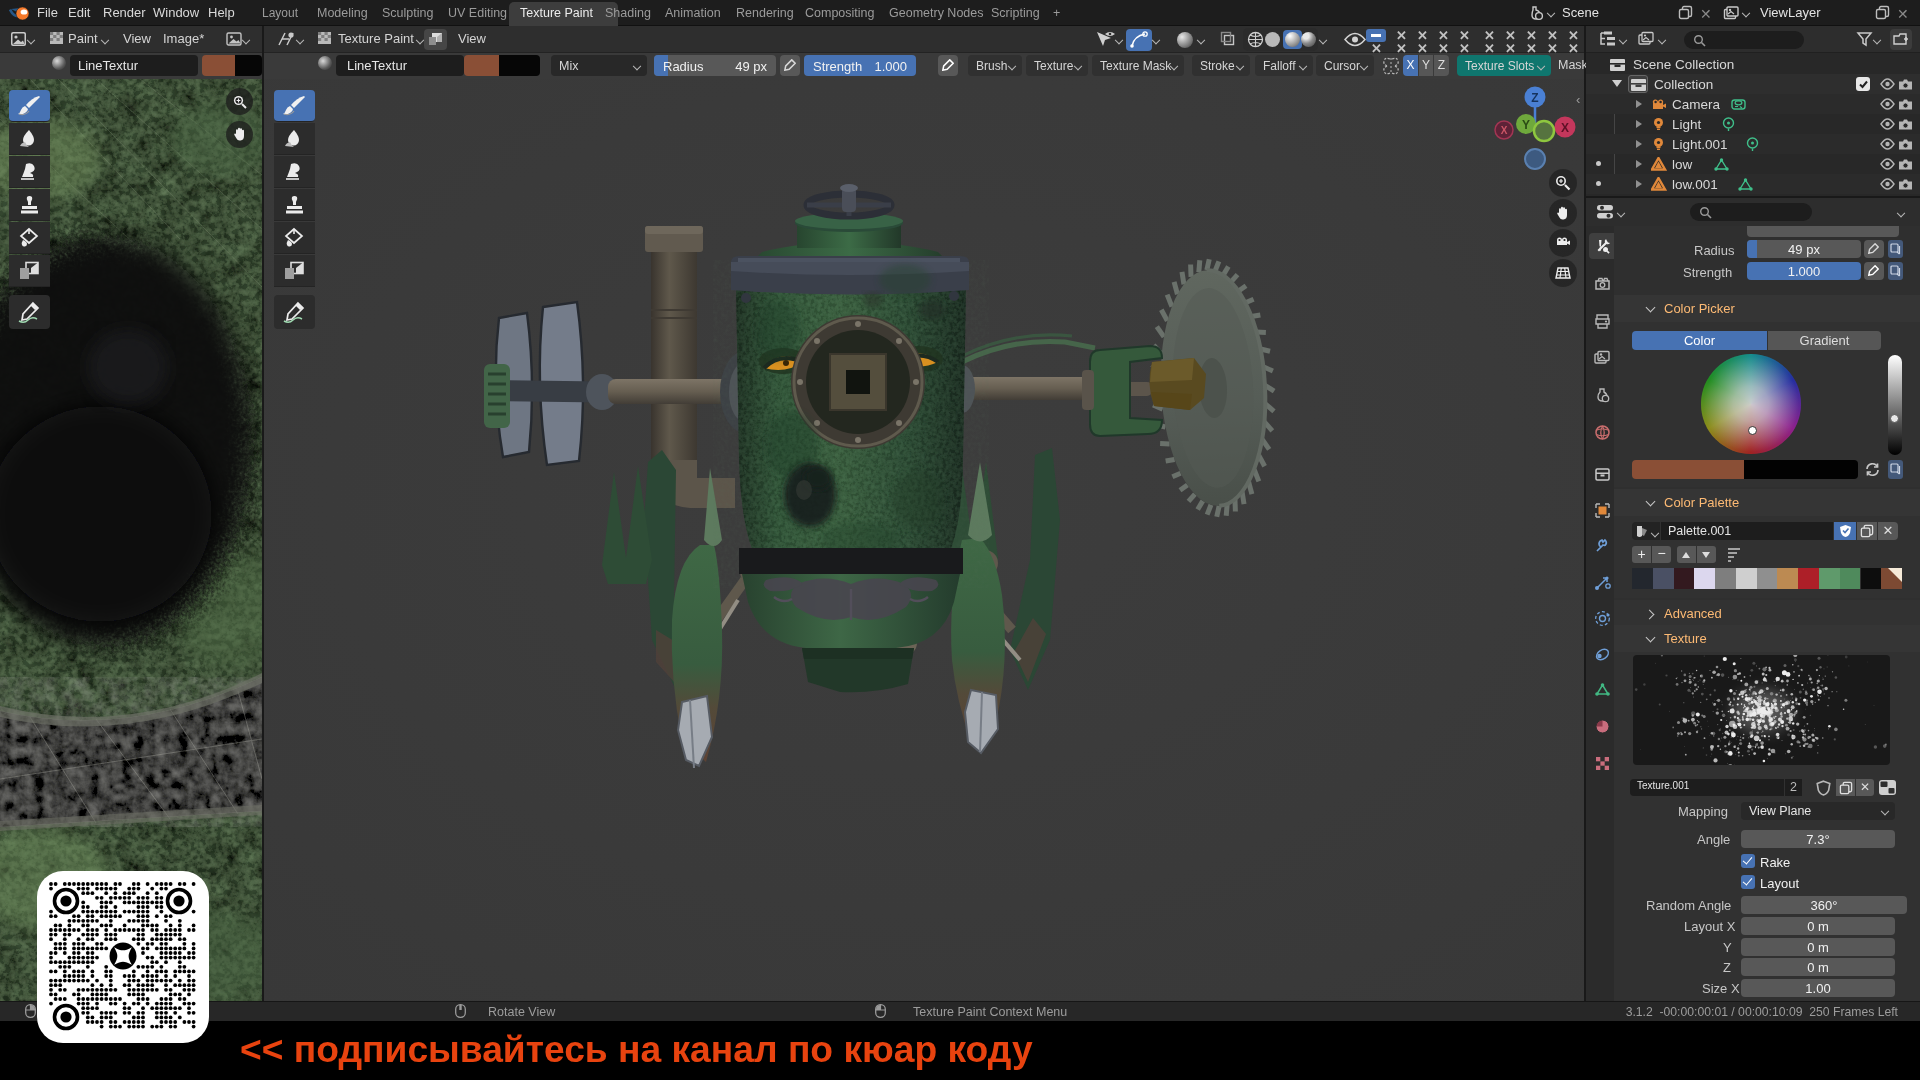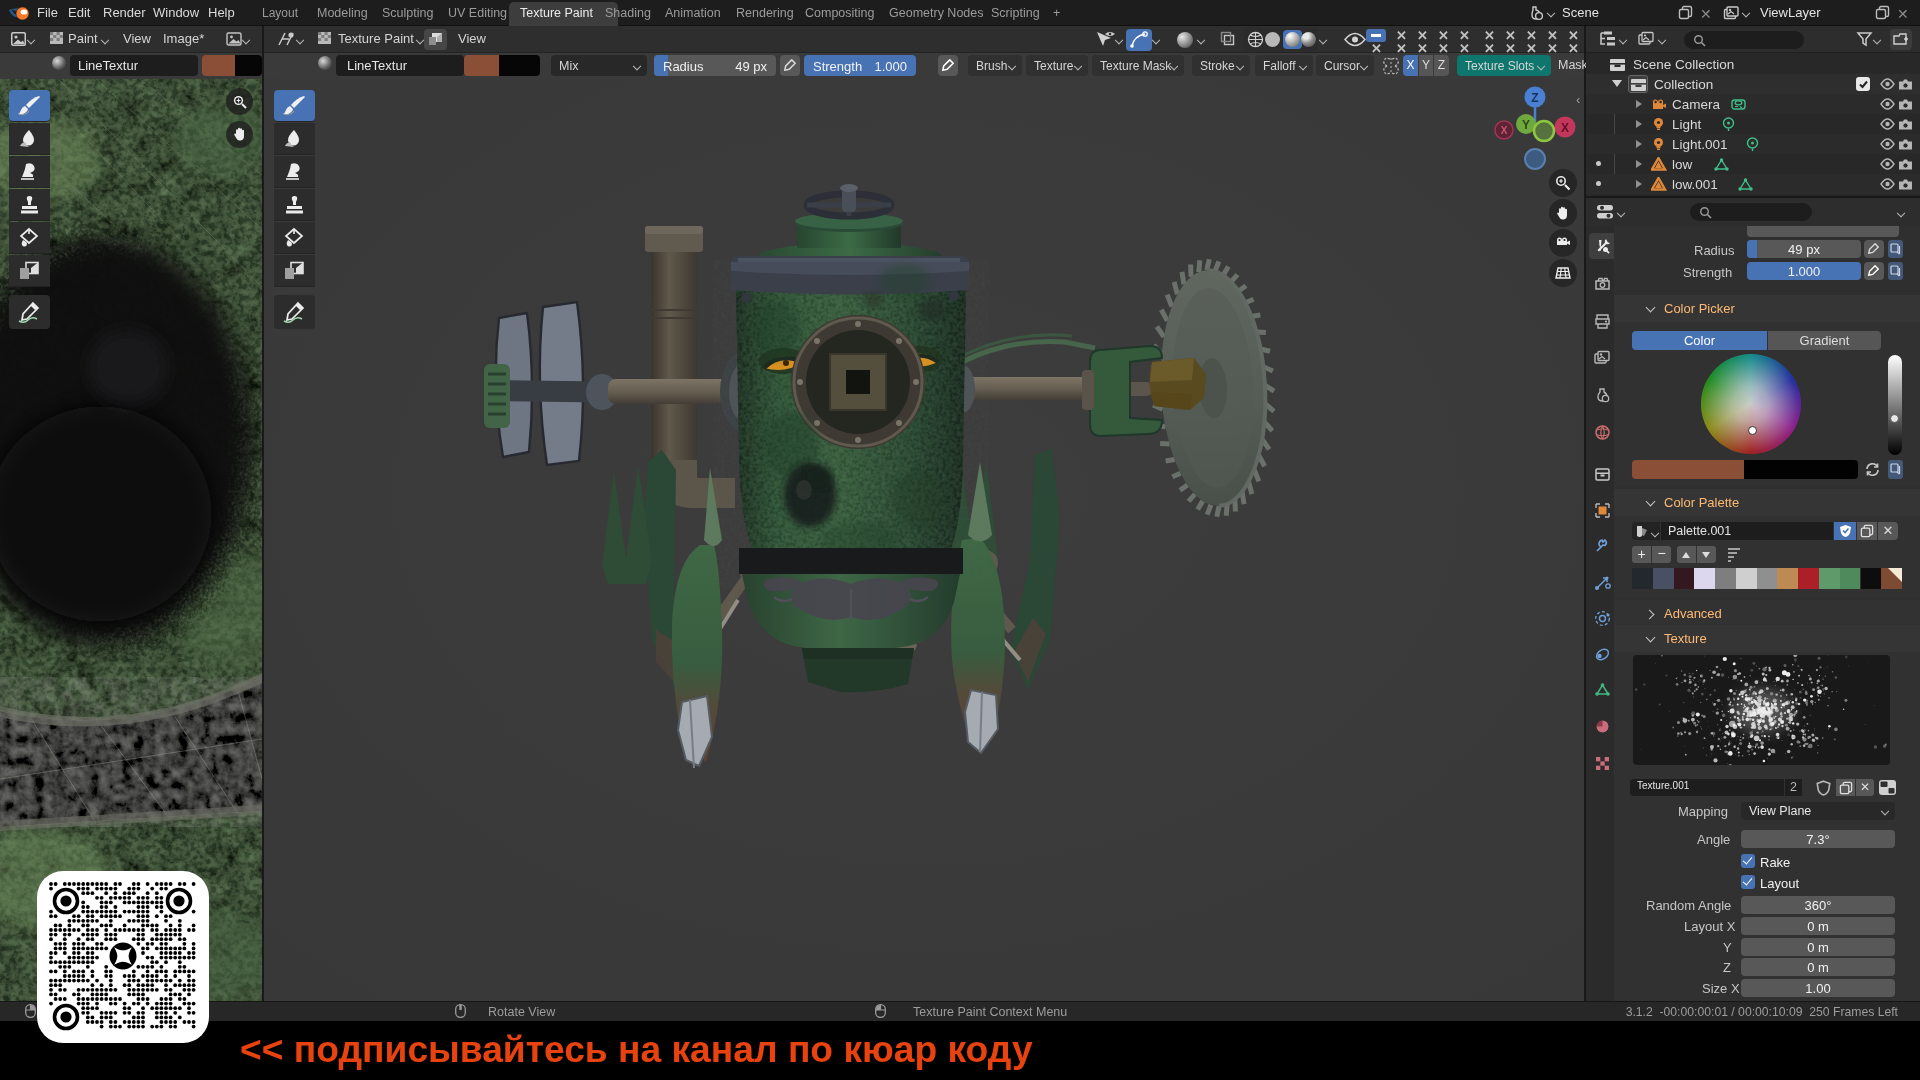--- a/index.html
+++ b/index.html
@@ -1908,21 +1908,21 @@
   </div>
 <div class="lbl" style="left:1697px;top:832px">Angle</div>
 <div class="slider" style="left:1741px;top:830px;width:154px;height:18px">
     <span class="cval">7.3°</span>
   </div>
 <div class="chk" style="left:1741px;top:854px"></div>
 <div class="lbl white" style="left:1760px;top:855px">Rake</div>
 <div class="chk" style="left:1741px;top:875px"></div>
 <div class="lbl white" style="left:1760px;top:876px">Layout</div>
 <div class="lbl" style="left:1646px;top:898px">Random Angle</div>
-<div class="slider" style="left:1741px;top:896px;width:154px;height:18px">
+<div class="slider" style="left:1741px;top:896px;width:166px;height:18px">
     <span class="cval">360°</span>
   </div>
 <div class="lbl" style="left:1684px;top:919px">Layout X</div>
 <div class="slider" style="left:1741px;top:917px;width:154px;height:18px">
     <span class="cval">0 m</span>
   </div>
 <div class="lbl" style="left:1723px;top:940px">Y</div>
 <div class="slider" style="left:1741px;top:938px;width:154px;height:18px">
     <span class="cval">0 m</span>
   </div>

